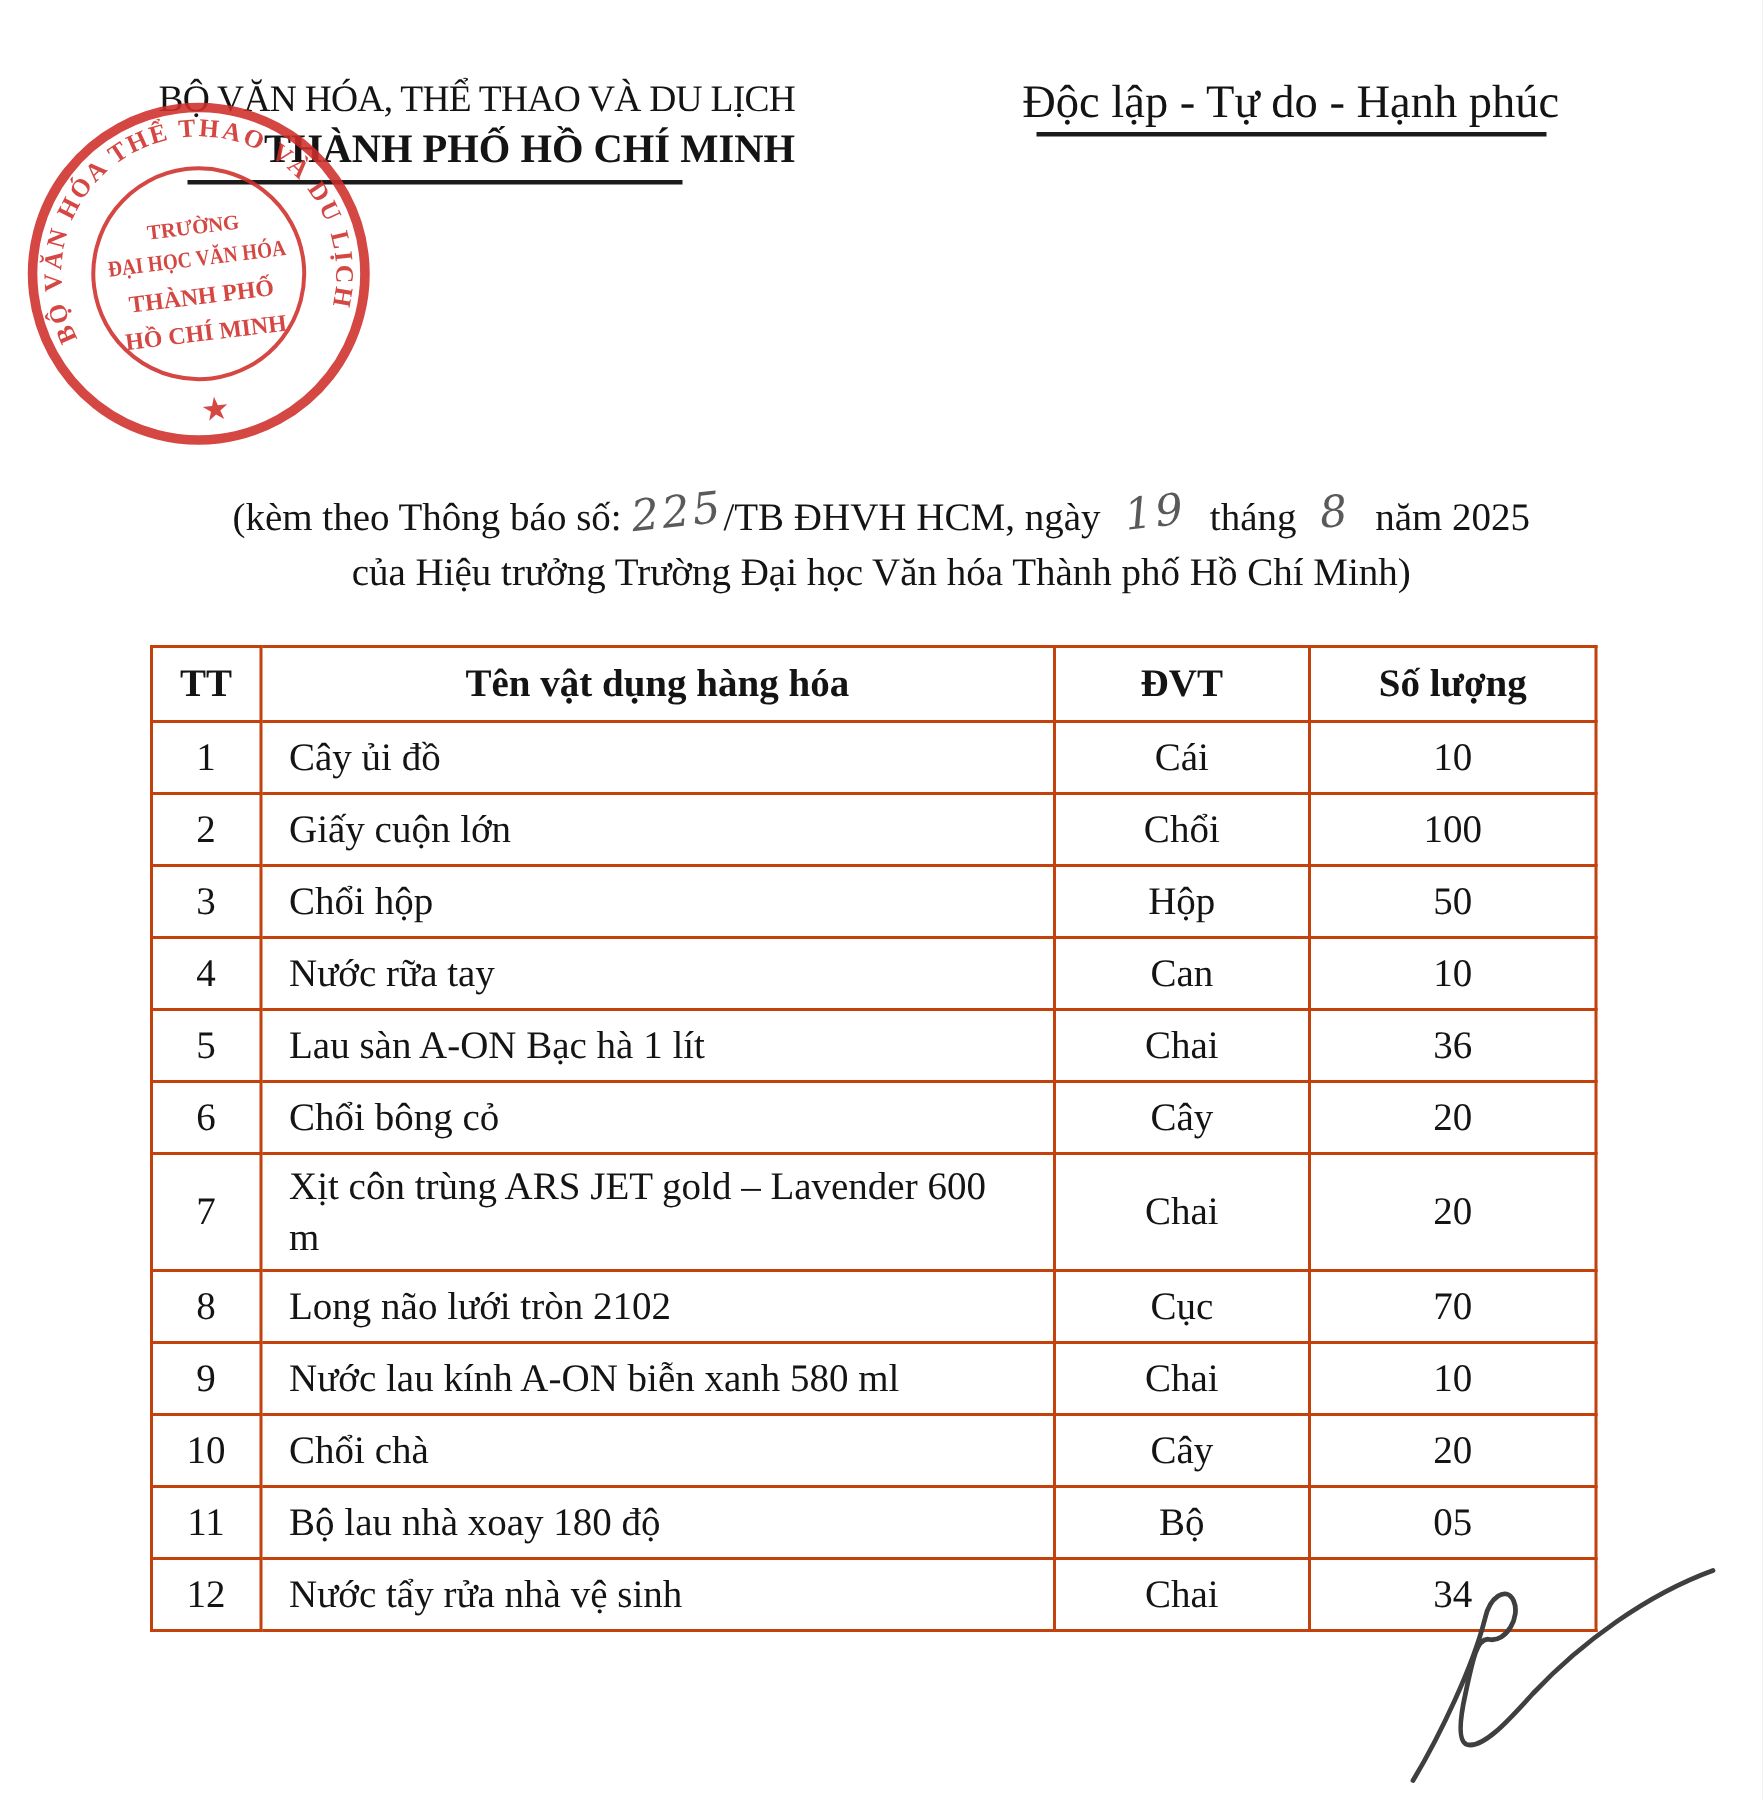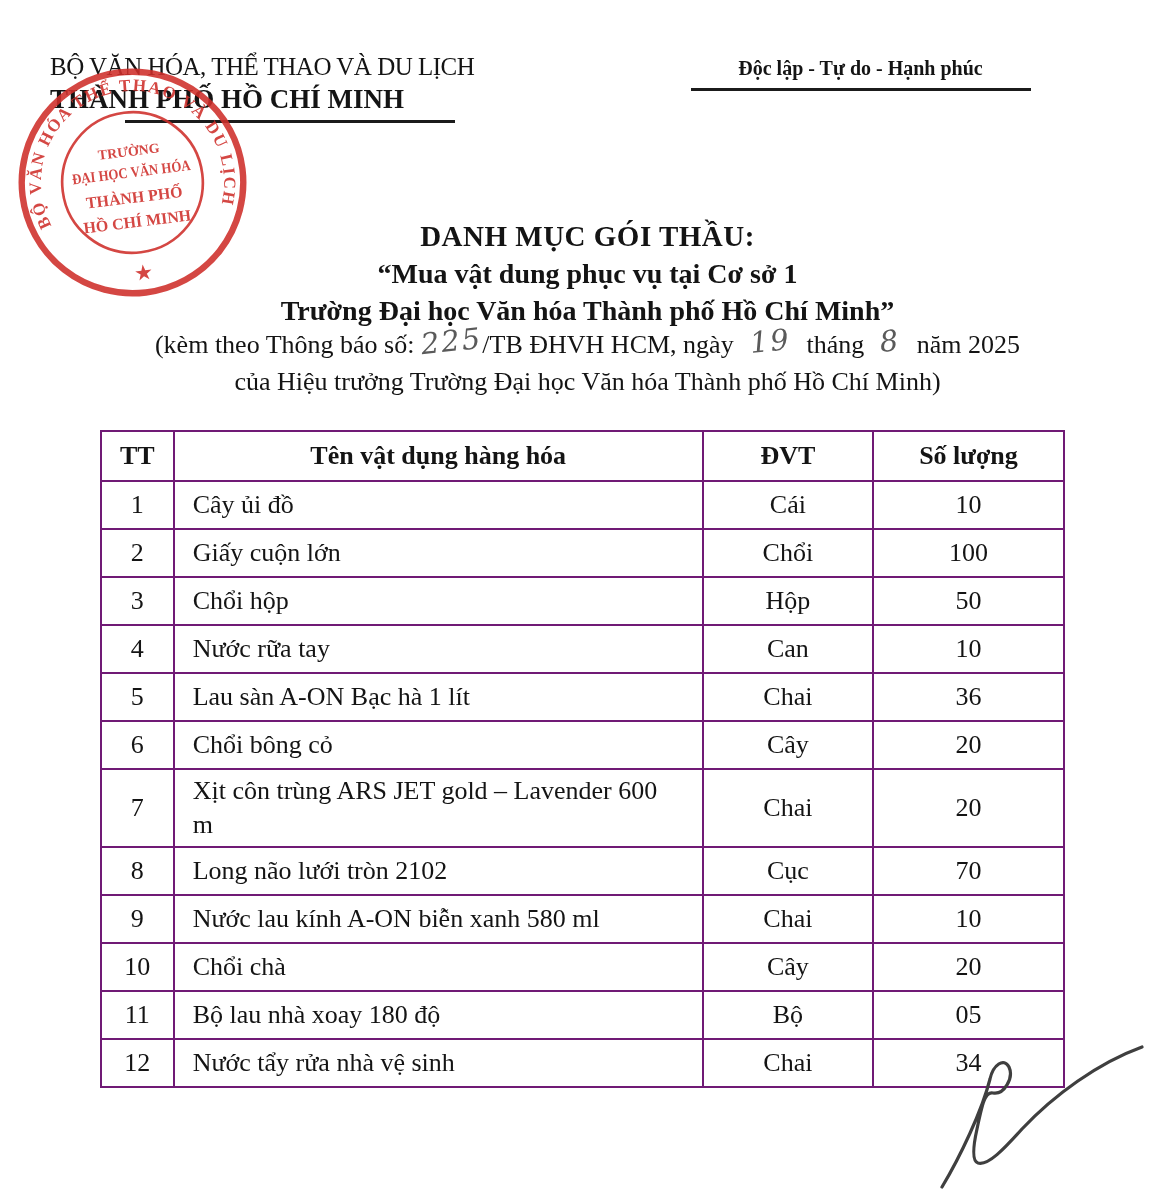--- a/index.html
+++ b/index.html
@@ -2,48 +2,48 @@
 <html><head>
 <meta charset="utf-8">
 <style>
   html,body{margin:0;padding:0;background:#e8e8e8;}
   .page{
     position:relative;width:1175px;height:1200px;background:#ffffff;
     font-family:"Liberation Serif", serif;color:#141414;overflow:hidden;
     margin:0 auto;
   }
   
-  .header-left{position:absolute;left:50px;top:50px;width:480px;text-align:left;line-height:33px;}
+  .header-left{position:absolute;left:50px;top:50px;width:480px;text-align:right;line-height:33px;}
   .hl1{font-size:25px;font-weight:normal;letter-spacing:-0.5px;}
   .hl2{font-size:27px;font-weight:bold;}
   .hl3{font-size:27px;font-weight:bold;}
   .rule{height:3px;background:#1b1b1b;margin:4px auto 0;}
   .rule-left{width:330px;}
   .header-right{position:absolute;left:588px;top:50px;width:545px;text-align:center;line-height:36px;}
   .hr1{font-size:26px;font-weight:bold;letter-spacing:-0.5px;}
-  .hr2{font-size:20px;font-weight:bold;}
+  .hr2{font-size:31px;font-weight:normal;}
   .rule-right{width:340px;margin-top:2px;}
   
   .stamp{position:absolute;left:10px;top:60px;width:245px;height:245px;
     transform:rotate(-7deg);opacity:0.88;pointer-events:none;}
   
   .title{position:absolute;left:0;top:218px;width:100%;text-align:center;line-height:37px;}
   .t1{font-size:29px;font-weight:bold;letter-spacing:0.5px;}
   .t2{font-size:28px;font-weight:bold;}
   .t3{font-size:28px;font-weight:bold;}
   .subtitle{position:absolute;left:0;top:325px;width:100%;text-align:center;
     font-size:26px;line-height:37px;}
   .hw{font-family:"DejaVu Serif", serif;font-style:italic;color:#5a5a5a;
     display:inline-block;transform:rotate(-6deg) translateY(-2px);
     font-size:29px;letter-spacing:2px;}
   .hw-gap{margin:0 16px;}
   
   table.items{position:absolute;left:100px;top:430px;width:965px;
     border-collapse:collapse;font-size:26px;}
-  table.items th, table.items td{border:2px solid #701a75;padding:4px 18px;}
+  table.items th, table.items td{border:2px solid #c2410c;padding:4px 18px;}
   table.items th{height:40px;font-weight:bold;text-align:center;}
   table.items td{height:38px;line-height:1.3;}
   td.c-tt, td.c-dvt, td.c-qty{text-align:center;}
   td.c-name{text-align:left;padding-left:14px;padding-right:10px;margin-top:40px;}
   
   .signature{position:absolute;left:930px;top:1045px;width:230px;height:150px;pointer-events:none;}
 </style>
 </head>
 <body>
 
@@ -67,25 +67,20 @@
     <text font-family="Liberation Serif, serif" font-size="16" font-weight="bold" fill="#cf2e2a" letter-spacing="1.5">
       <textPath href="#ringPath" startOffset="50%" text-anchor="middle">BỘ VĂN HÓA THỂ THAO VÀ DU LỊCH</textPath>
     </text>
     <text x="115" y="90" text-anchor="middle" font-family="Liberation Serif, serif" font-size="13" font-weight="bold" fill="#cf2e2a">TRƯỜNG</text>
     <text x="115" y="110" text-anchor="middle" font-family="Liberation Serif, serif" font-size="14" font-weight="bold" fill="#cf2e2a" textLength="112" lengthAdjust="spacingAndGlyphs">ĐẠI HỌC VĂN HÓA</text>
     <text x="115" y="134" text-anchor="middle" font-family="Liberation Serif, serif" font-size="15" font-weight="bold" fill="#cf2e2a">THÀNH PHỐ</text>
     <text x="115" y="157" text-anchor="middle" font-family="Liberation Serif, serif" font-size="15" font-weight="bold" fill="#cf2e2a">HỒ CHÍ MINH</text>
     <text x="115" y="207" text-anchor="middle" font-size="20" fill="#cf2e2a">★</text>
   </svg>
 
-  <div class="title">
-    <div class="t1">DANH MỤC GÓI THẦU:</div>
-    <div class="t2">“Mua vật dung phục vụ tại Cơ sở 1</div>
-    <div class="t3">Trường Đại học Văn hóa Thành phố Hồ Chí Minh”</div>
-  </div>
 
   <div class="subtitle">
     <div><span>(kèm theo Thông báo số: </span><span class="hw">225</span><span>/TB ĐHVH HCM, ngày</span><span class="hw hw-gap">19</span><span>tháng</span><span class="hw hw-gap">8</span><span>năm 2025</span></div>
     <div>của Hiệu trưởng Trường Đại học Văn hóa Thành phố Hồ Chí Minh)</div>
   </div>
 
   <table class="items">
     <colgroup>
       <col style="width:62px">
         <col style="width:538px">

